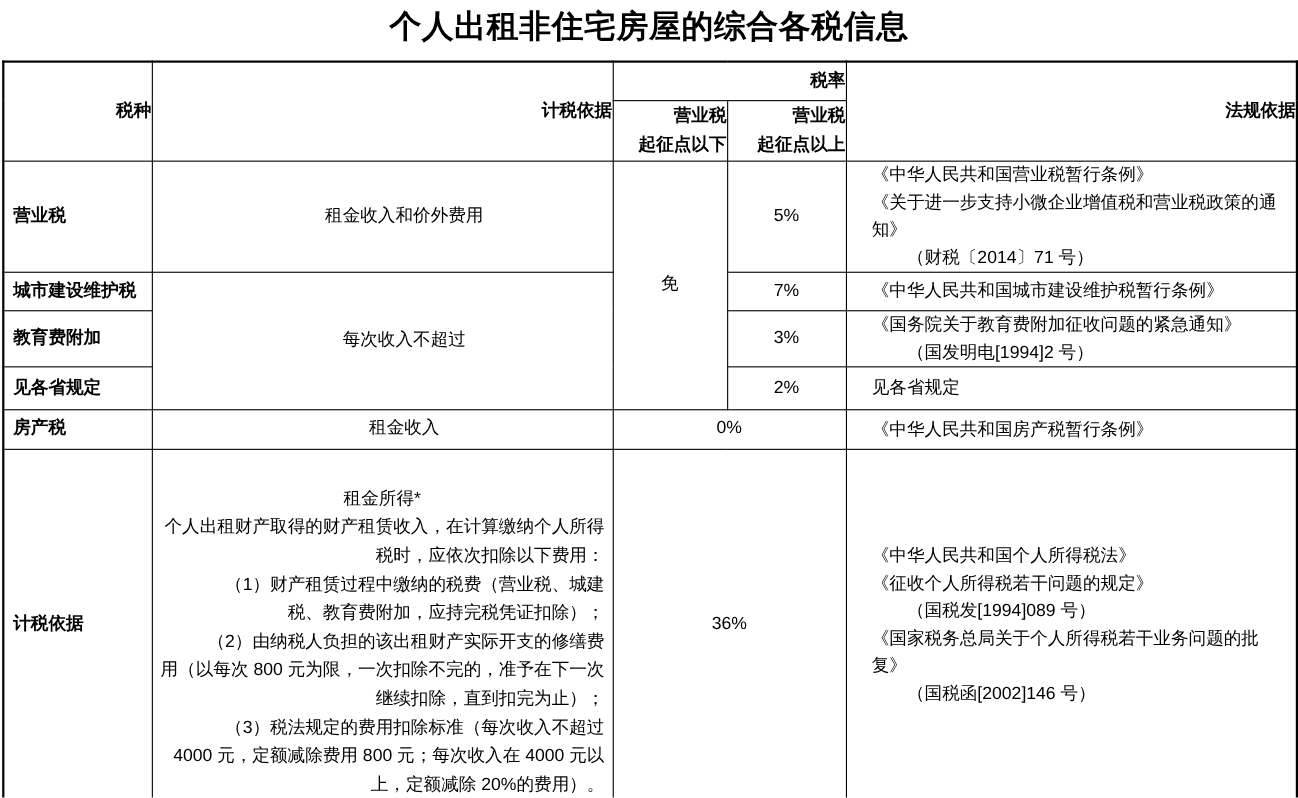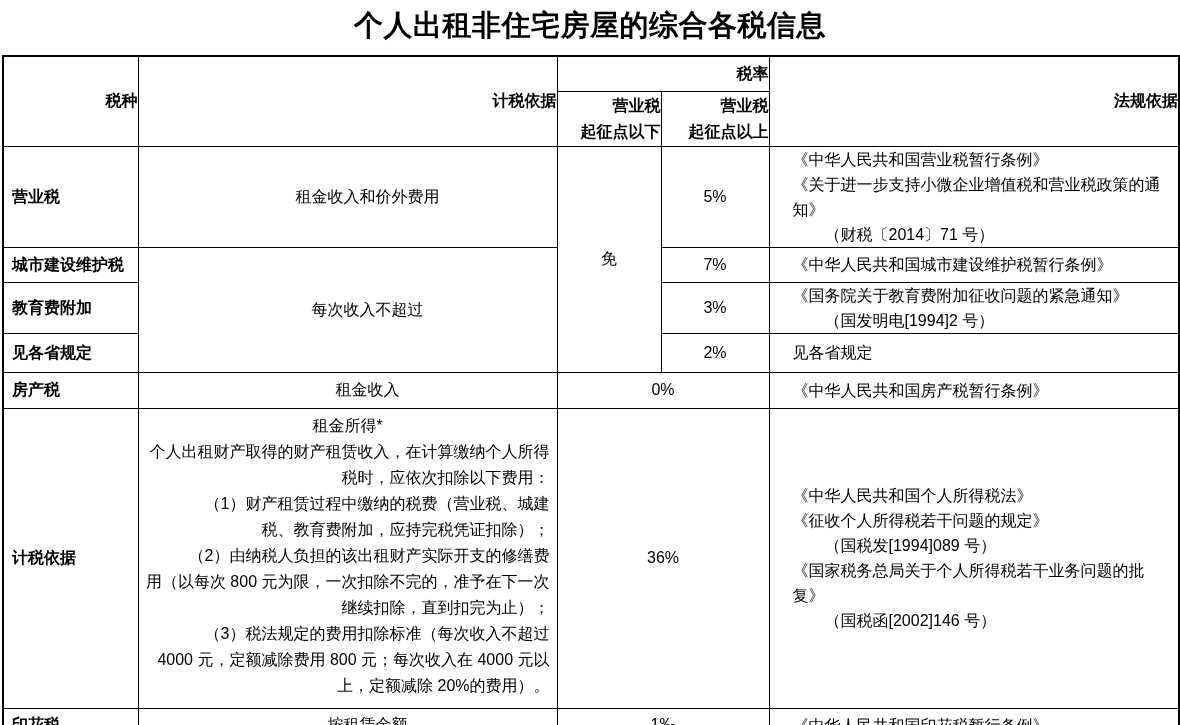--- a/index.html
+++ b/index.html
@@ -72,20 +72,21 @@
   }
   td.basis-long {
     vertical-align: top;
     text-align: left;
     padding: 3px 7px 0 7px;
   }
   .basis-heading {
     text-align: center;
     line-height: 27px;
     white-space: pre-line;
+    margin-top: 28px;
   }
   .basis-detail {
     text-align: right;
     line-height: 26px;
     white-space: pre-line;
   }
   
   tr.hr1  { height: 35px; }
   tr.hr2  { height: 55px; }
   tr.r1   { height: 81px; }

